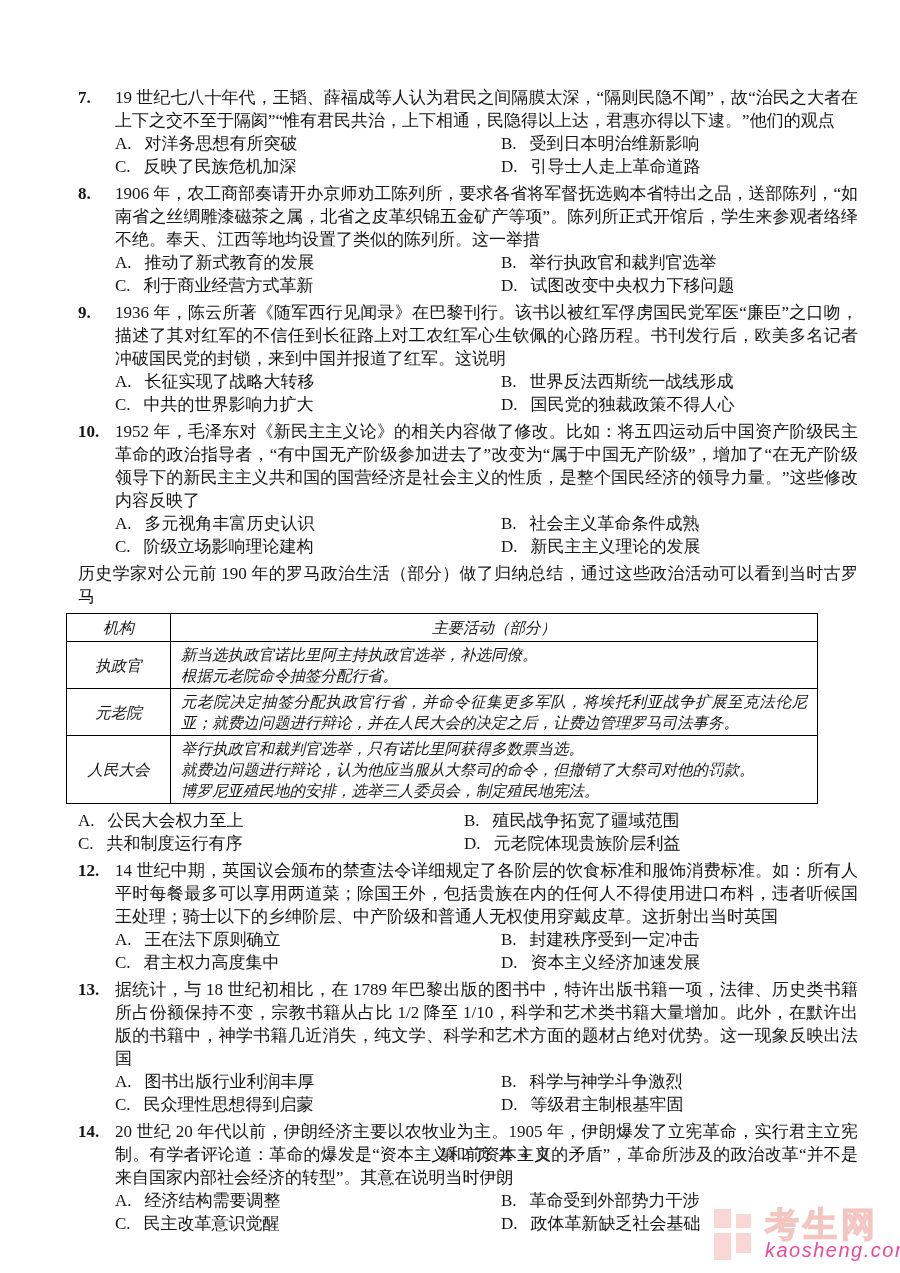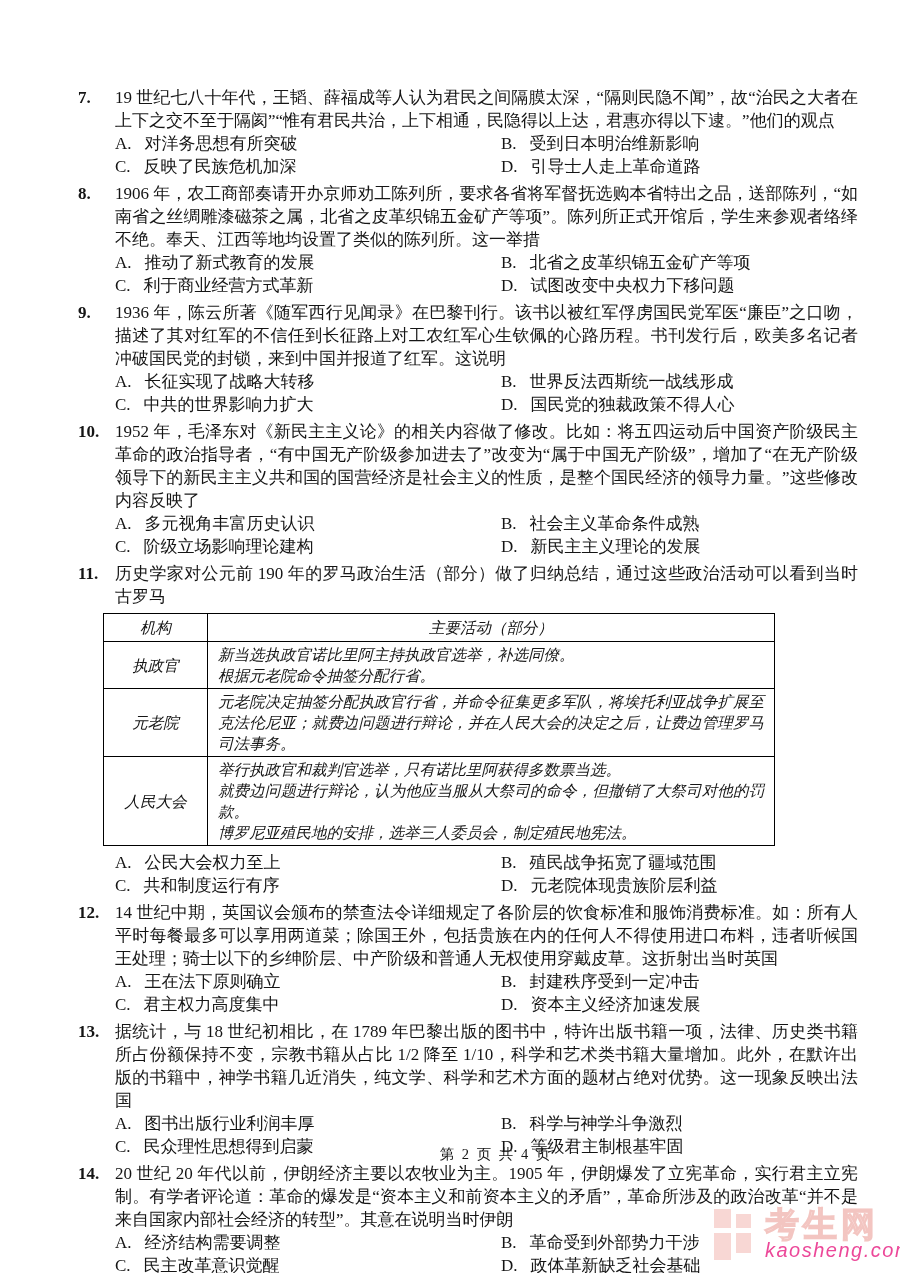--- a/index.html
+++ b/index.html
@@ -29,21 +29,21 @@
   }
   .q-body { flex: 1; font-size: 17px; line-height: 23px; }
   .stem { text-align: justify; text-justify: inter-ideograph; }
   .opt-row { display: flex; }
   .opt { display: flex; align-items: baseline; }
   .opt-a { flex: 0 0 386px; width: 386px; }
   .ol { margin-right: 13px; }
   table.q-table {
     border-collapse: collapse;
     margin: 5px 0 5px -12px;
-    width: 672px;
+    width: 752px;
     font-size: 15.5px;
     line-height: 21px;
     font-style: italic;
     table-layout: fixed;
   }
   .q-table th, .q-table td {
     border: 1.5px solid #000;
     padding: 2px 10px;
     font-weight: 400;
     vertical-align: middle;
@@ -131,21 +131,21 @@
       <div class="q-body">
         <div class="stem">1906 年，农工商部奏请开办京师劝工陈列所，要求各省将军督抚选购本省特出之品，送部陈列，“如南省之丝绸雕漆磁茶之属，北省之皮革织锦五金矿产等项”。陈列所正式开馆后，学生来参观者络绎不绝。奉天、江西等地均设置了类似的陈列所。这一举措</div>
         <div class="options">
           <div class="opt-row">
             <div class="opt opt-a">
                 <span class="ol">A.</span>
                 <span>推动了新式教育的发展</span>
               </div>
             <div class="opt">
                 <span class="ol">B.</span>
-                <span>北省之皮革织锦五金矿产等项</span>
+                <span>举行执政官和裁判官选举</span>
               </div>
           </div>
           <div class="opt-row">
             <div class="opt opt-a">
                 <span class="ol">C.</span>
                 <span>利于商业经营方式革新</span>
               </div>
             <div class="opt">
                 <span class="ol">D.</span>
                 <span>试图改变中央权力下移问题</span>
@@ -207,21 +207,20 @@
             <div class="opt">
                 <span class="ol">D.</span>
                 <span>新民主主义理论的发展</span>
               </div>
           </div>
         </div>
       </div>
     </div>
 
     <div class="q">
-      <div class="q-num">11.</div>
       <div class="q-body">
         <div class="stem">历史学家对公元前 190 年的罗马政治生活（部分）做了归纳总结，通过这些政治活动可以看到当时古罗马</div>
         <table class="q-table">
           <tbody>
               <tr>
             <th class="c1">机构</th>
             <th>主要活动（部分）</th>
           </tr>
           <tr>
             <td class="c1">执政官</td>

